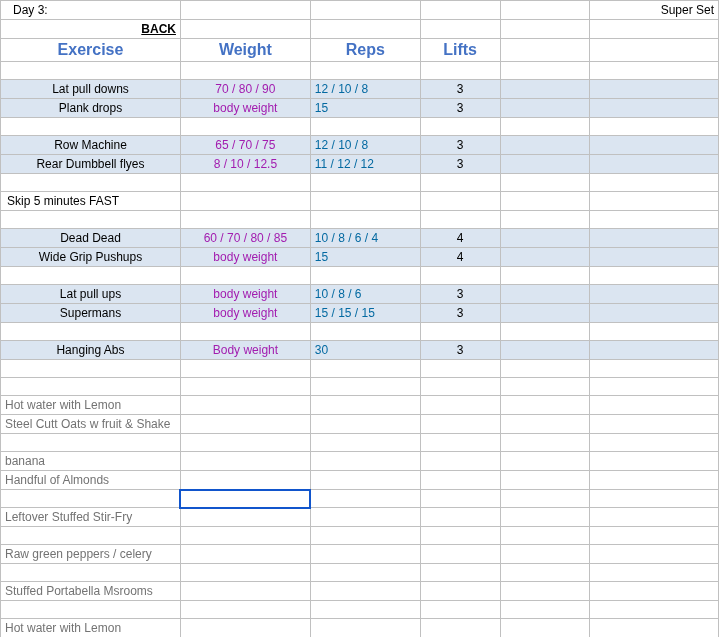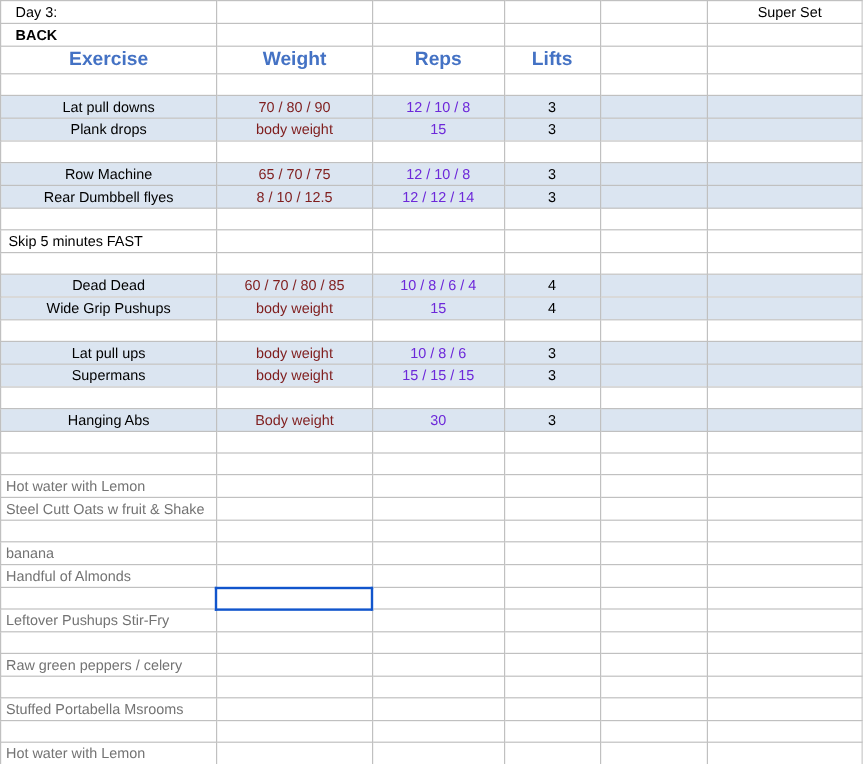--- a/index.html
+++ b/index.html
@@ -24,45 +24,45 @@
       background: #fff;
       font-size: 12px;
       padding-left: 12px;
     }
     .day-label {
       font-size: 12px;
       color: #000;
     }
     .back-label {
       font-weight: bold;
-      text-align: left;
+      text-align: right;
       font-size: 13px;
+      text-decoration: underline;
     }
     .super-set-label {
-      text-align: center;
+      text-align: right;
       font-size: 12px;
     }
     .col-header {
       color: #4472C4;
       font-weight: bold;
       text-align: center;
       background: #fff;
       font-size: 16px;
     }
     .exercise-name {
       text-align: center;
       color: #000;
     }
     .weight-val {
       text-align: center;
-      color: #7f1d1d;
+      color: #a21caf;
     }
     .reps-val {
-      text-align: center;
-      color: #6d28d9;
+      color: #0369a1;
     }
     .sets-val {
       text-align: center;
       color: #000;
     }
     .shaded {
       background: #DBE5F1;
       margin-top: 20px;
     }
     .food-label {
@@ -162,21 +162,21 @@
       <td class="exercise-name">Row Machine</td>
       <td class="weight-val">65 / 70 / 75</td>
       <td class="reps-val">12 / 10 / 8</td>
       <td class="sets-val">3</td>
       <td class="shaded"></td>
       <td class="shaded"></td>
     </tr>
     <tr class="shaded">
       <td class="exercise-name">Rear Dumbbell flyes</td>
       <td class="weight-val">8 / 10 / 12.5</td>
-      <td class="reps-val">12 / 12 / 14</td>
+      <td class="reps-val">11 / 12 / 12</td>
       <td class="sets-val">3</td>
       <td class="shaded"></td>
       <td class="shaded"></td>
     </tr>
 
     <tr>
       <td></td>
       <td></td>
       <td></td>
       <td></td>
@@ -324,21 +324,21 @@
 
     <tr>
       <td class="food-label"></td>
       <td class="selected-cell"></td>
       <td></td>
       <td></td>
       <td></td>
       <td></td>
     </tr>
     <tr>
-      <td class="food-label">Leftover Pushups Stir-Fry</td>
+      <td class="food-label">Leftover Stuffed Stir-Fry</td>
       <td></td>
       <td></td>
       <td></td>
       <td></td>
       <td></td>
     </tr>
 
     <tr>
       <td></td>
       <td></td>

